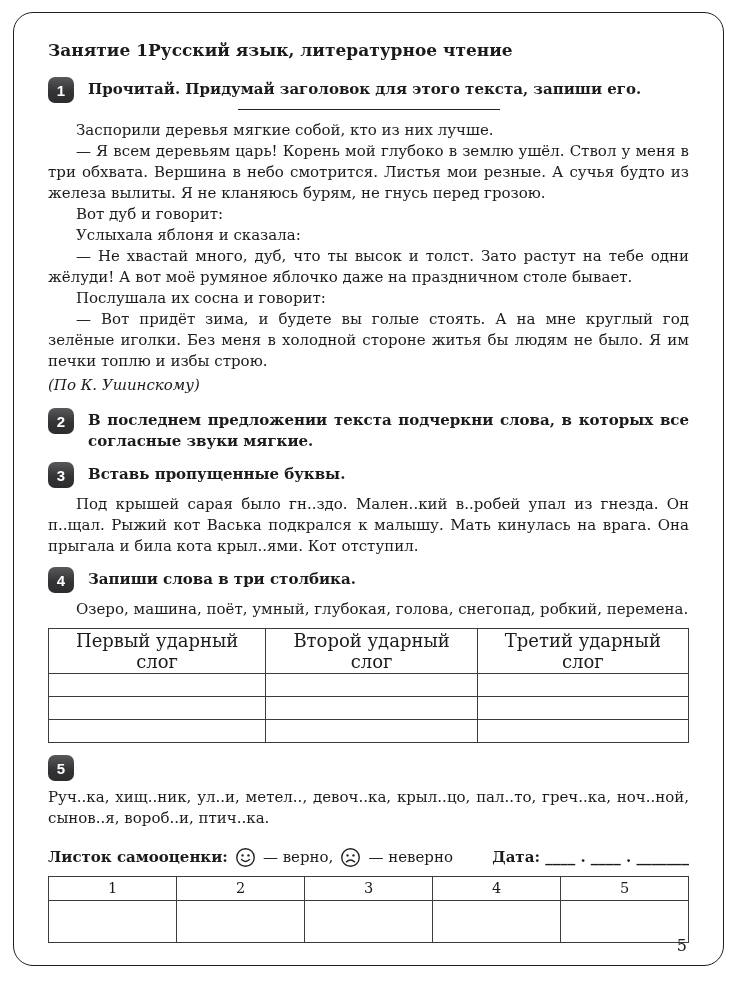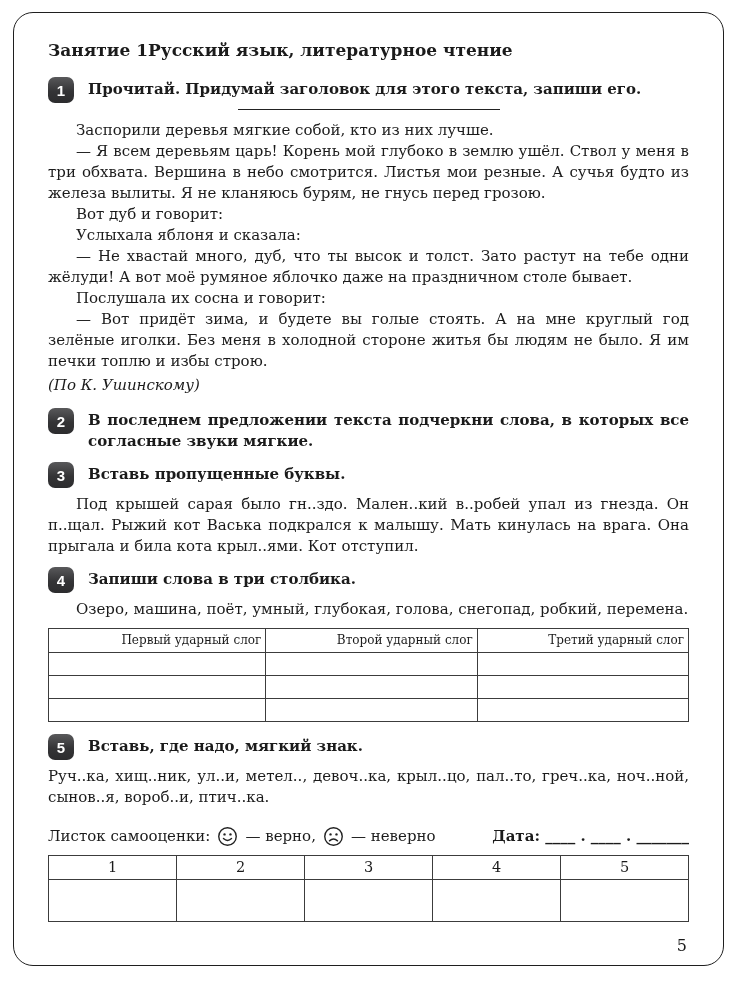--- a/index.html
+++ b/index.html
@@ -39,35 +39,35 @@
     border-bottom: 1.3px solid #222; height: 0;
   }
   .story p { text-indent: 28px; text-align: justify; }
   .attribution { text-align: left; font-style: italic; margin: 3px 0 12px 0; }
   .task-text { text-align: justify; margin: 0 0 4px 0; }
   .task-text.indent { text-indent: 28px; }
   table { width: 100%; border-collapse: collapse; }
   .stress-table { margin: 8px 0 12px 0; }
   .stress-table th, .stress-table td {
     border: 1.2px solid #3c3c3c; font-weight: normal;
-    font-size: 12px; text-align: right; height: 24px; padding: 1px 4px;
+    font-size: 18px; text-align: center; height: 24px; padding: 1px 4px;
   }
   .stress-table td.empty { height: 23px; }
   .score-table { margin: 8px 0 0 0; }
   .score-table th, .score-table td {
     border: 1.2px solid #3c3c3c; font-weight: normal;
     font-size: 14.5px; text-align: center; padding: 1px 4px;
   }
   .score-table th { height: 24px; }
   .score-table td.empty { height: 42px; }
   .selfassess {
     display: flex; align-items: center; gap: 7px;
     margin-top: 18px; margin-bottom: 2px;
   }
-  .selfassess .bold { font-weight: normal; }
+  .selfassess .bold { font-weight: bold; }
   .face-icon { display: inline-flex; align-items: center; }
   .date-part { margin-left: auto; font-weight: bold; white-space: nowrap; }
   .page-number {
     position: absolute; right: 50px; bottom: 44px;
     font-size: 16px;
   }
 </style>
 </head>
 <body>
 
@@ -135,21 +135,20 @@
       <tr>
         <td class="empty"></td>
         <td class="empty"></td>
         <td class="empty"></td>
       </tr>
     </tbody>
   </table>
 
   <div class="task">
     <div class="badge">5</div>
-    <div class="instruction">Вставь, где надо, мягкий знак.</div>
   </div>
   <p class="task-text">Руч..ка, хищ..ник, ул..и, метел.., девоч..ка, крыл..цо, пал..то, греч..ка, ноч..ной, сынов..я, вороб..и, птич..ка.</p>
 
   <div class="selfassess">
     <span class="bold">Листок самооценки:</span>
     <span class="face-icon">
       <svg width="21" height="21" viewBox="0 0 24 24">
         <circle cx="12" cy="12" r="10" fill="none" stroke="#222" stroke-width="1.6"></circle>
         <circle cx="8.6" cy="9.6" r="1.35" fill="#222"></circle>
         <circle cx="15.4" cy="9.6" r="1.35" fill="#222"></circle>

